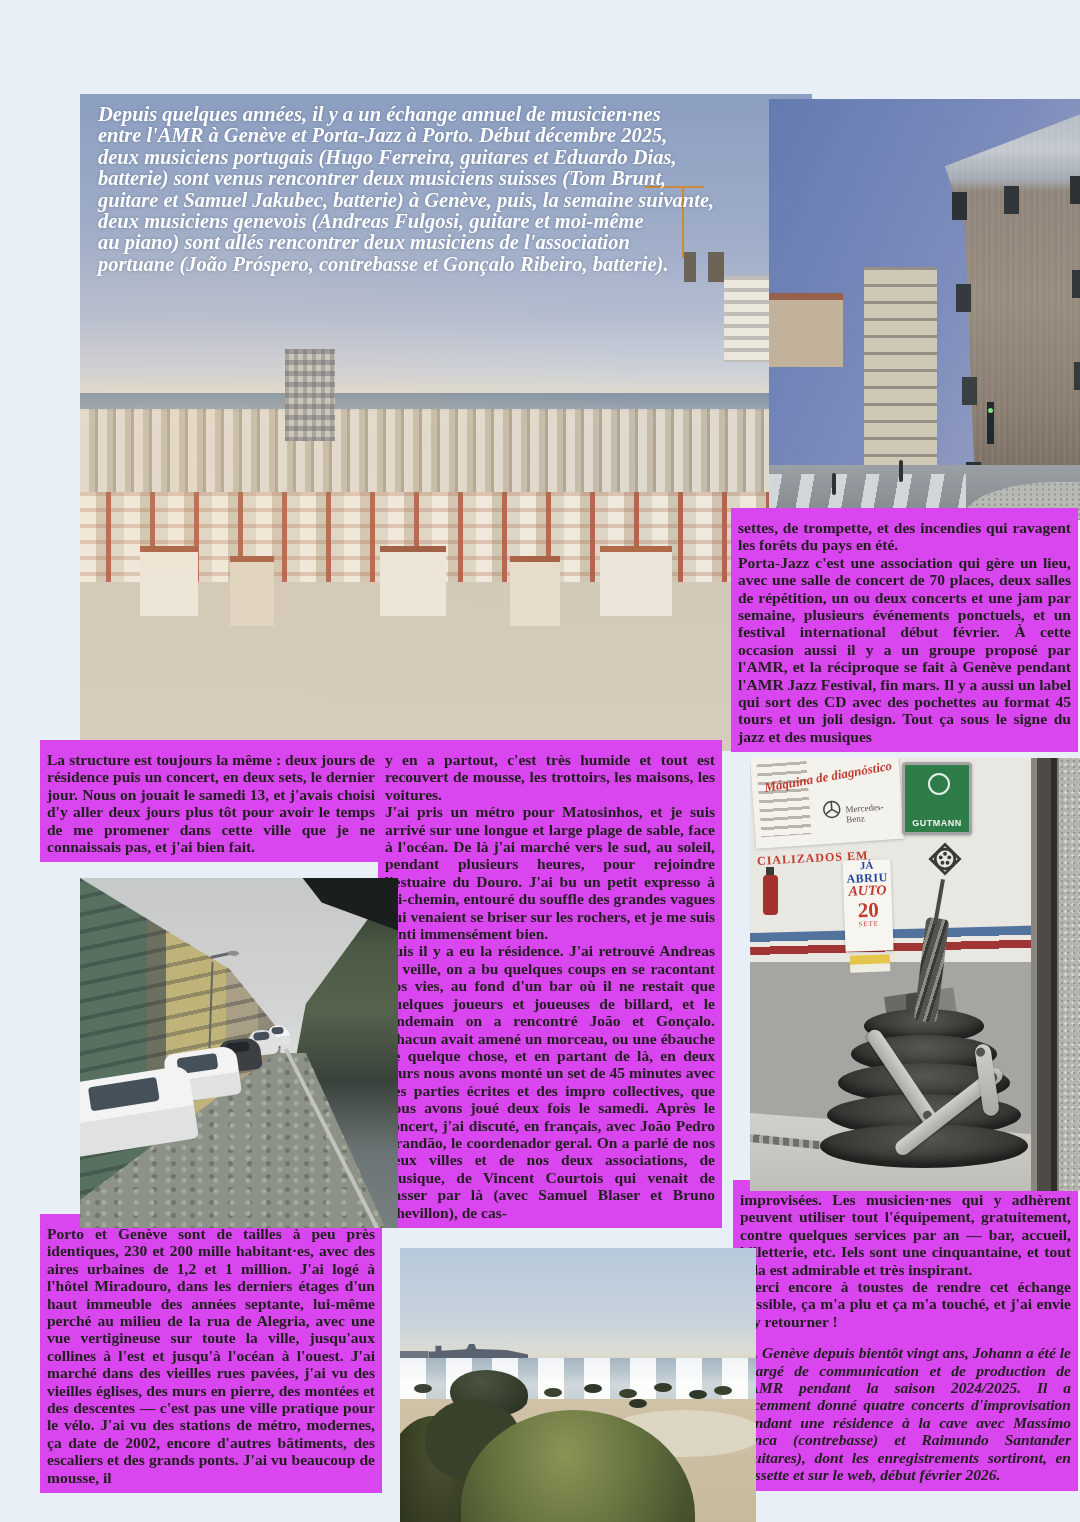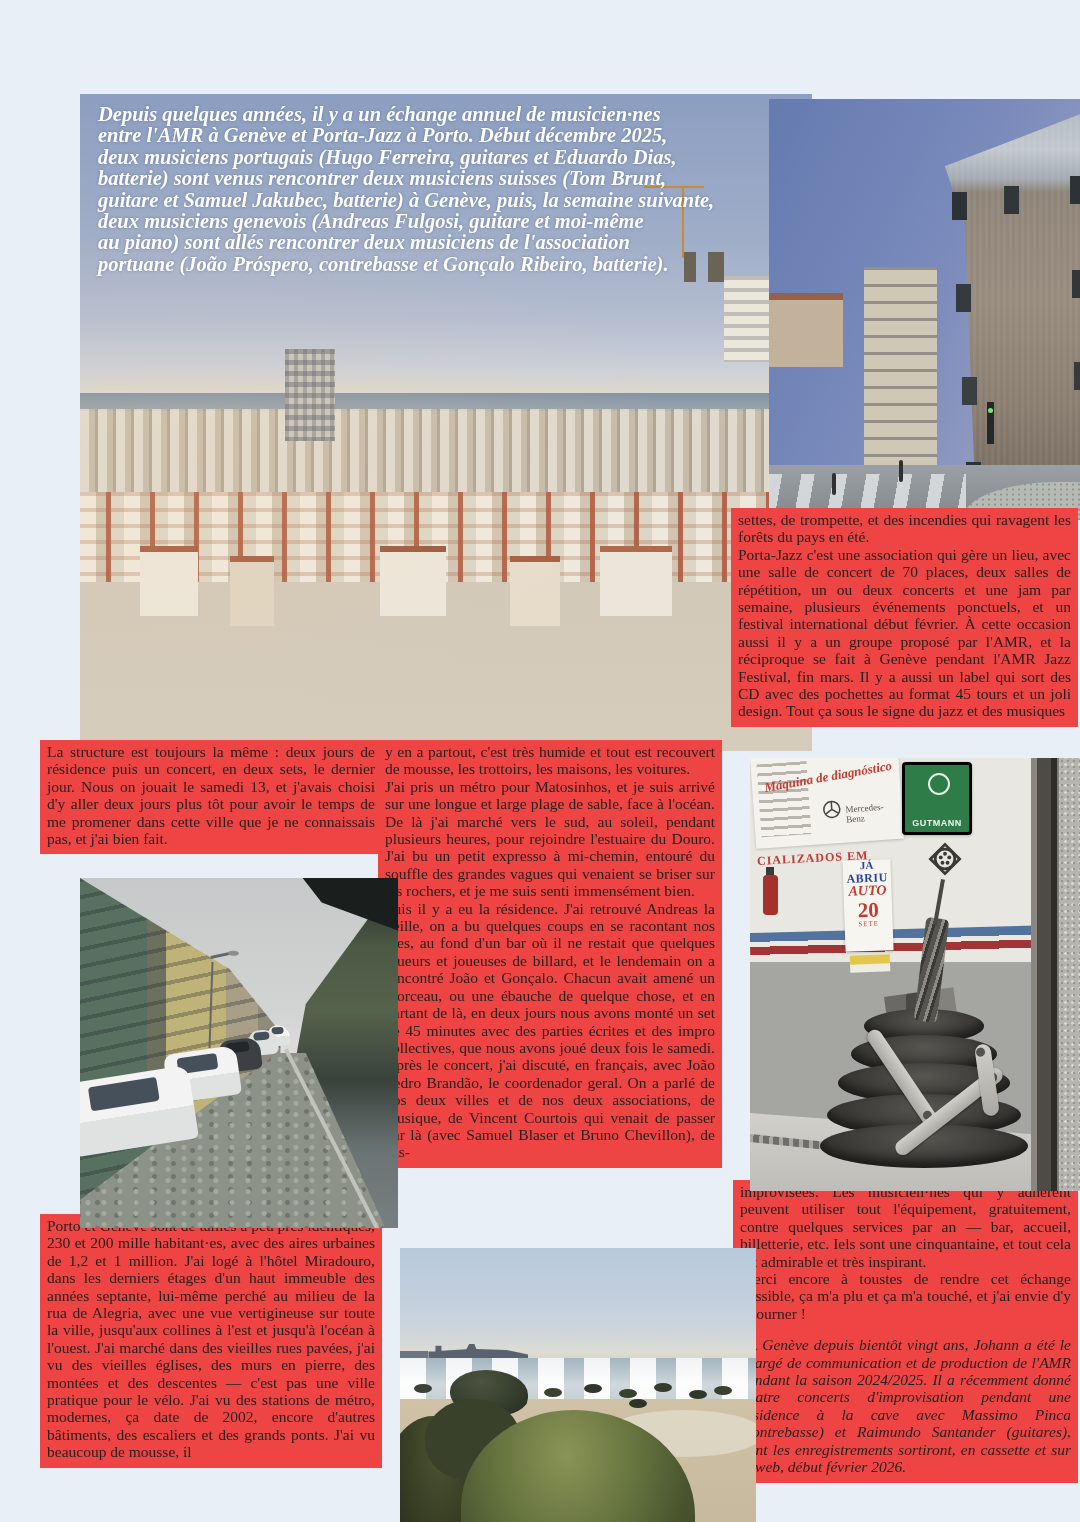--- a/index.html
+++ b/index.html
@@ -5,21 +5,21 @@
   html,body{margin:0;padding:0;}
   .page{position:relative;width:1080px;height:1522px;background:#e9eff6;overflow:hidden;
         font-family:"Liberation Serif","DejaVu Serif",serif;color:#201f1d;}
   
   .masthead{position:absolute;left:40px;top:32px;width:1004px;height:46px;background:#4a4341;}
   .masthead .title{position:absolute;left:16px;top:50%;margin:0;transform:translateY(-52%) scaleX(0.78);
         transform-origin:left center;font-family:"Liberation Sans","DejaVu Sans",sans-serif;
         font-weight:700;font-size:34px;letter-spacing:4px;color:#fff;white-space:nowrap;}
   .masthead .byline{position:absolute;right:10px;bottom:2px;font-style:italic;font-size:26px;color:#fdfdfc;}
   
-  .txt{position:absolute;background:#ef4444;font-size:15.5px;line-height:17.4px;text-align:justify;padding:3px 7px 7px 7px;}
+  .txt{position:absolute;background:#d946ef;font-size:15.5px;line-height:17.4px;text-align:justify;padding:11px 7px 7px 7px;font-weight:bold;}
   .txt p{margin:0;white-space:pre-line;}
   .txt .foot{font-style:italic;margin-top:14px;}
   .txt-left1{left:40px;top:740px;width:328px;}
   .txt-left2{left:40px;top:1214px;width:328px;}
   .txt-mid{left:378px;top:740px;width:330px;}
   .txt-right1{left:731px;top:508px;width:333px;}
   .txt-right2{left:733px;top:1180px;width:331px;}
   
   .ph{position:absolute;overflow:hidden;}
   .ph *{position:absolute;}
@@ -114,21 +114,21 @@
      background:linear-gradient(180deg,#d3d2cd,#bebdb8);}
   .ga-grate{left:-2%;top:88%;width:30%;height:8px;background:repeating-linear-gradient(90deg,#6e6e6a 0 6px,#a9a8a3 6px 10px);transform:rotate(6deg);}
   .ga-stripes{left:0;top:39.5%;width:83%;height:26px;transform:rotate(-1.5deg);background:
      linear-gradient(180deg,#53739f 0 9px,#ece9e3 9px 14px,#a13434 14px 22px,rgba(0,0,0,0) 22px);}
   .ga-sign-top{left:0;top:0;width:40%;height:21%;background:#f4f2ec;transform:rotate(-4deg);transform-origin:left top;box-shadow:0 1px 3px rgba(0,0,0,.2);}
   .ga-diag{left:8%;top:18%;width:90%;margin:0;color:#c23a30;font-style:italic;font-weight:700;font-size:13px;transform:rotate(-6deg);}
   .ga-lines{left:4%;top:8%;width:34%;height:80%;background:repeating-linear-gradient(180deg,#b9b5ac 0 3px,rgba(0,0,0,0) 3px 9px);}
   .ga-merc{left:46%;top:52%;width:20px;height:20px;}
   .ga-mercedes{left:62%;top:58%;margin:0;color:#55524c;font-size:9px;}
   .ga-espec{left:2%;top:21.5%;margin:0;color:#c23a30;font-weight:700;font-size:12px;letter-spacing:1px;transform:rotate(-3deg);}
-  .ga-gutmann{left:41%;top:1%;width:17.5%;height:15.5%;background:#2e7d48;border:3px solid #000000;border-radius:4px;box-shadow:0 1px 3px rgba(0,0,0,.25);}
+  .ga-gutmann{left:41%;top:1%;width:17.5%;height:15.5%;background:#2e7d48;border:3px solid #a3a3a3;border-radius:4px;box-shadow:0 1px 3px rgba(0,0,0,.25);}
   .ga-gutmann .ring{left:50%;top:12%;width:18px;height:18px;margin-left:-9px;border:2px solid #e7f0e8;border-radius:50%;}
   .ga-gutmann p{left:0;bottom:6%;width:100%;margin:0;text-align:center;color:#f2f6f0;font-family:"Liberation Sans",sans-serif;font-weight:700;font-size:9px;letter-spacing:.5px;}
   .ga-abriu{left:25.5%;top:23.5%;width:13%;height:21%;background:#f7f5ef;transform:rotate(-2deg);box-shadow:0 1px 3px rgba(0,0,0,.25);text-align:center;}
   .ga-abriu p{position:static;margin:0;line-height:1.05;}
   .ga-ja{color:#27459c;font-weight:700;font-size:11px;}
   .ga-abr{color:#27459c;font-weight:700;font-size:12px;letter-spacing:.5px;}
   .ga-auto{color:#c23a30;font-style:italic;font-weight:700;font-size:14px;}
   .ga-20{color:#c23a30;font-weight:700;font-size:21px;line-height:.9;}
   .ga-sete{color:#c23a30;font-size:7px;letter-spacing:1px;}
   .ga-ystrip{left:8%;bottom:-14%;width:84%;height:10%;background:#e5c64d;box-shadow:0 8px 0 0 #efece2;}

